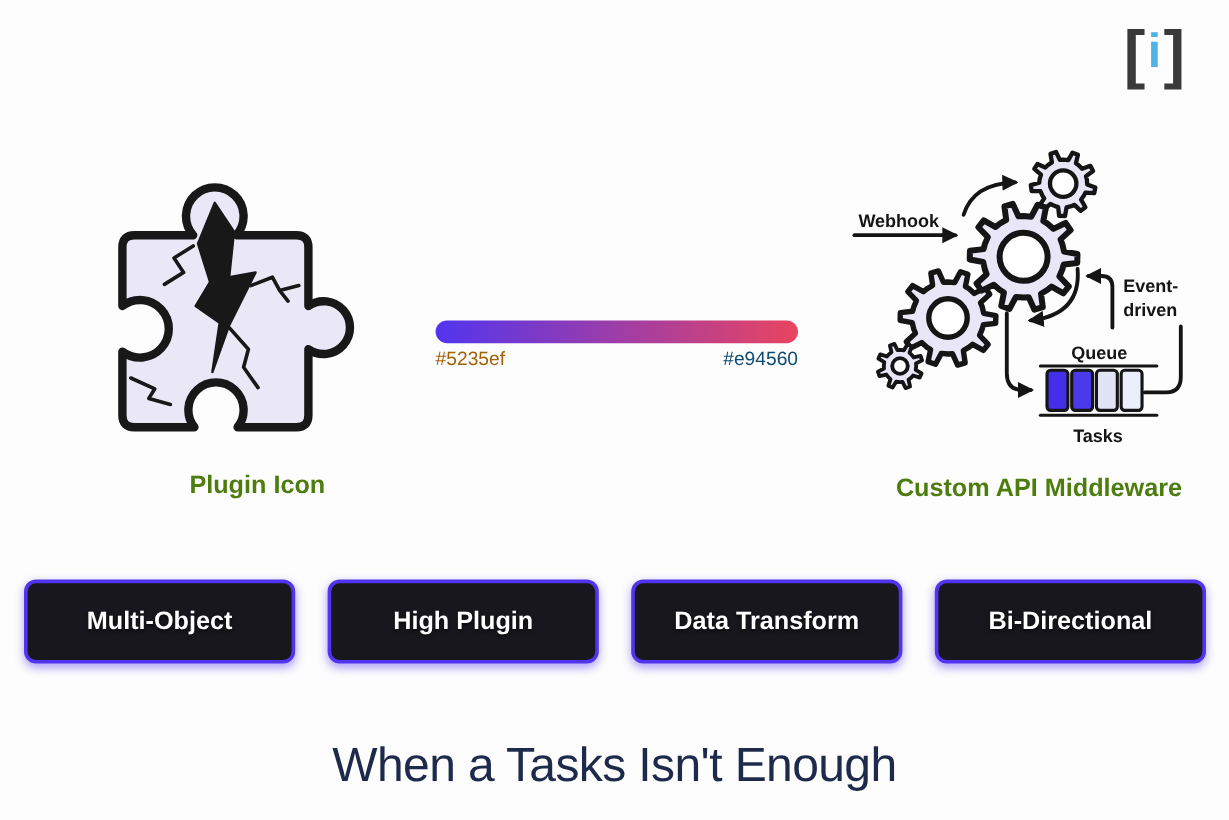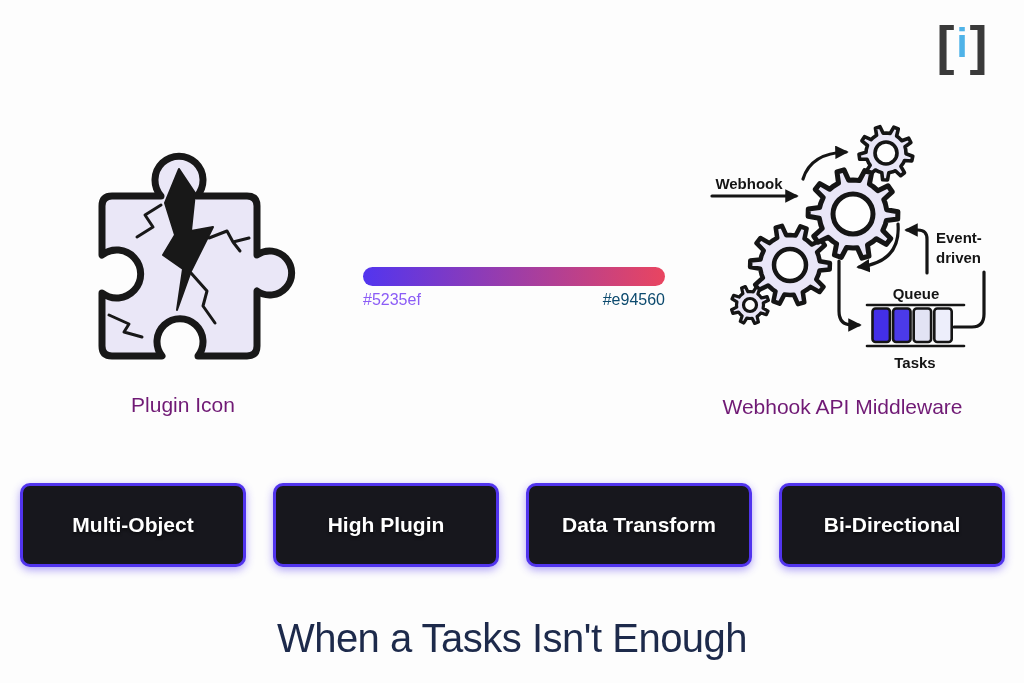--- a/index.html
+++ b/index.html
@@ -7,36 +7,36 @@
     position:relative;width:1024px;height:683px;overflow:hidden;
     background:#fdfdfd;font-family:"Liberation Sans",sans-serif;
   }
   
   .logo{position:absolute;left:922px;top:14px;width:80px;height:62px;
     display:flex;align-items:center;justify-content:center;user-select:none;}
   .logo .bracket{font-size:54px;font-weight:700;color:#3a3a3a;line-height:1;}
   .logo .letter{font-size:40px;font-weight:700;color:#4fb3e8;line-height:1;margin:0 2px 4px 2px;}
   
   .puzzle-svg{position:absolute;left:95px;top:143px;width:220px;height:240px;}
-  .fig-caption{position:absolute;font-weight:400;font-size:21px;color:#701a75;text-align:center;}
+  .fig-caption{position:absolute;font-weight:700;font-size:21px;color:#4d7c0f;text-align:right;}
   .caption-left{left:95px;top:393px;width:176px;}
   .caption-right{left:700px;top:395px;width:285px;}
   
   .grad-title{position:absolute;left:363px;top:238px;width:302px;text-align:center;
     font-weight:700;font-size:20px;letter-spacing:1px;color:#151515;}
   .grad-bar{position:absolute;left:363px;top:267px;width:302px;height:19px;border-radius:10px;}
   .hex-row{position:absolute;left:363px;top:291px;width:302px;display:flex;
     justify-content:space-between;font-size:16px;font-weight:400;}
   
   .mw-svg{position:absolute;left:700px;top:100px;width:324px;height:300px;}
   .mw-svg text{font-family:"Liberation Sans",sans-serif;font-weight:700;font-size:15px;fill:#151515;}
   .mw-svg .arr{fill:none;stroke:#151515;stroke-width:3.2;stroke-linecap:round;}
   .mw-svg .ln{fill:none;stroke:#151515;stroke-width:2.6;stroke-linecap:round;}
   
-  .btn-row{position:absolute;left:20px;top:483px;width:985px;height:84px;display:flex;gap:27px;}
+  .btn-row{position:absolute;left:20px;top:483px;width:985px;height:70px;display:flex;gap:27px;}
   .feature-btn{flex:1;background:#17171d;border:3px solid #5134ee;border-radius:10px;
     color:#fff;font-family:"Liberation Sans",sans-serif;font-weight:700;font-size:21px;
     display:flex;align-items:center;justify-content:center;
     box-shadow:0 3px 8px rgba(80,50,240,.45);text-shadow:0 2px 3px rgba(0,0,0,.55);cursor:pointer;}
   
   .page-title{position:absolute;left:0;right:0;top:616px;text-align:center;
     font-size:40px;font-weight:400;letter-spacing:-0.5px;color:#1d2a4b;}
 </style>
 </head>
 <body>
@@ -59,21 +59,21 @@
       <path d="M 66,62 L 50,72 L 58,84 L 42,94"></path>
       <path d="M 114,95 L 132,88 L 138,99 L 154,95 M 138,99 L 145,108"></path>
       <path d="M 96,130 L 112,148 L 108,163 L 120,180"></path>
       <path d="M 14,172 L 34,181 L 29,189 L 47,194"></path>
     </g>
   </svg>
   <div class="fig-caption caption-left">Plugin Icon</div>
 
   <div class="grad-bar" style="background: linear-gradient(90deg, rgb(82, 53, 239), rgb(233, 69, 96));"></div>
   <div class="hex-row">
-    <span style="color: #8b5cf6;">#5235ef</span>
+    <span style="color: #a16207;">#5235ef</span>
     <span style="color: #0c4a6e;">#e94560</span>
   </div>
 
   <svg class="mw-svg" id="mw-svg" viewBox="0 0 324 300">
     <defs>
       <marker id="ah" viewBox="0 0 10 10" refX="8" refY="5" markerWidth="4.2" markerHeight="4.2" orient="auto">
         <path d="M0,0 L10,5 L0,10 Z" fill="#151515"></path>
       </marker>
     </defs>
     <g id="gear-layer">
@@ -99,21 +99,21 @@
         <rect x="193.1" y="208.5" width="17.4" height="33.5" rx="3" fill="#4b3ae9" stroke="#151515" stroke-width="2.6"></rect>
         <rect x="213.7" y="208.5" width="17.4" height="33.5" rx="3" fill="#e2e3f4" stroke="#151515" stroke-width="2.6"></rect>
         <rect x="234.3" y="208.5" width="17.4" height="33.5" rx="3" fill="#edeefb" stroke="#151515" stroke-width="2.6"></rect>
       </g>
     <text x="49" y="89" text-anchor="middle">Webhook</text>
     <text x="236" y="143">Event-</text>
     <text x="236" y="163">driven</text>
     <text x="216" y="199" text-anchor="middle">Queue</text>
     <text x="215" y="268" text-anchor="middle">Tasks</text>
   </svg>
-  <div class="fig-caption caption-right">Webhook API Middleware</div>
+  <div class="fig-caption caption-right">Custom API Middleware</div>
 
   <div class="btn-row">
     <div class="feature-btn">Multi-Object</div>
     <div class="feature-btn">High Plugin</div>
     <div class="feature-btn">Data Transform</div>
     <div class="feature-btn">Bi-Directional</div>
   </div>
 
   <div class="page-title">When a Tasks Isn't Enough</div>
 

